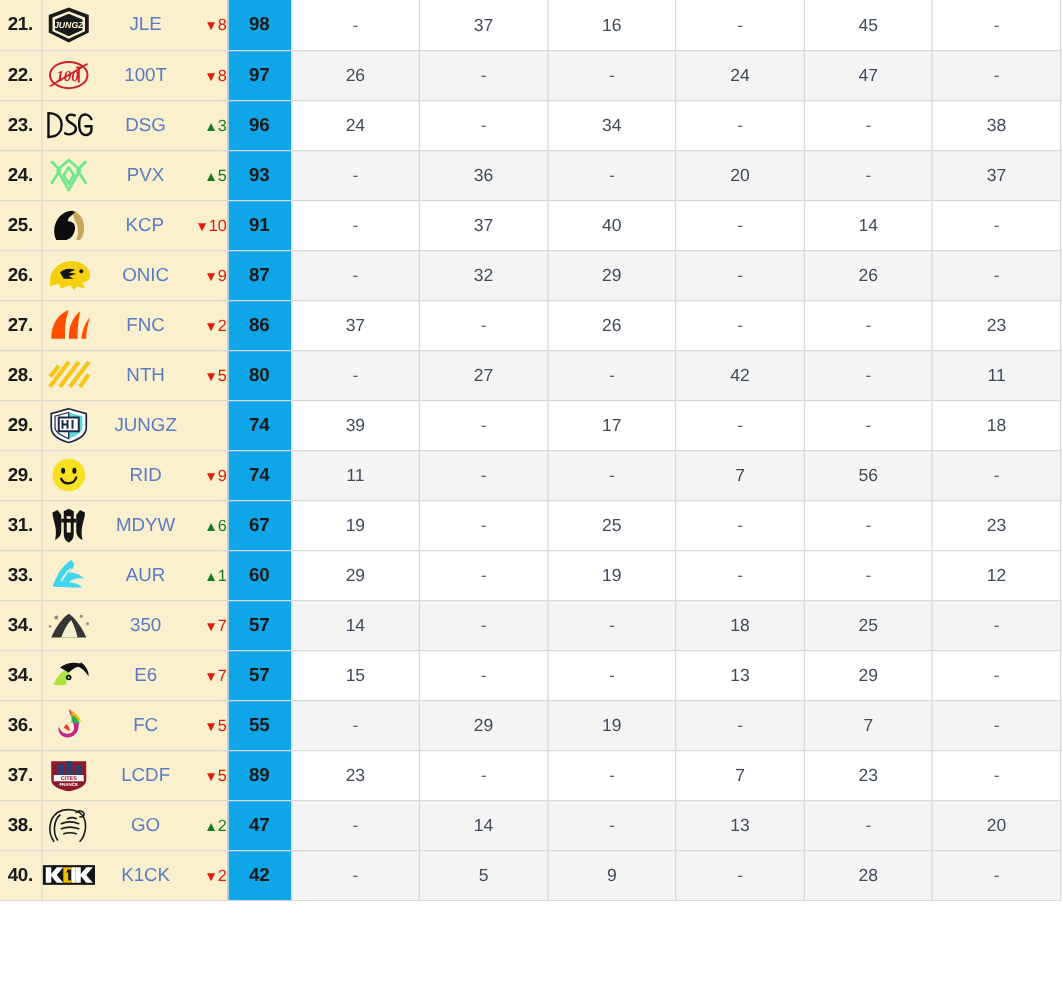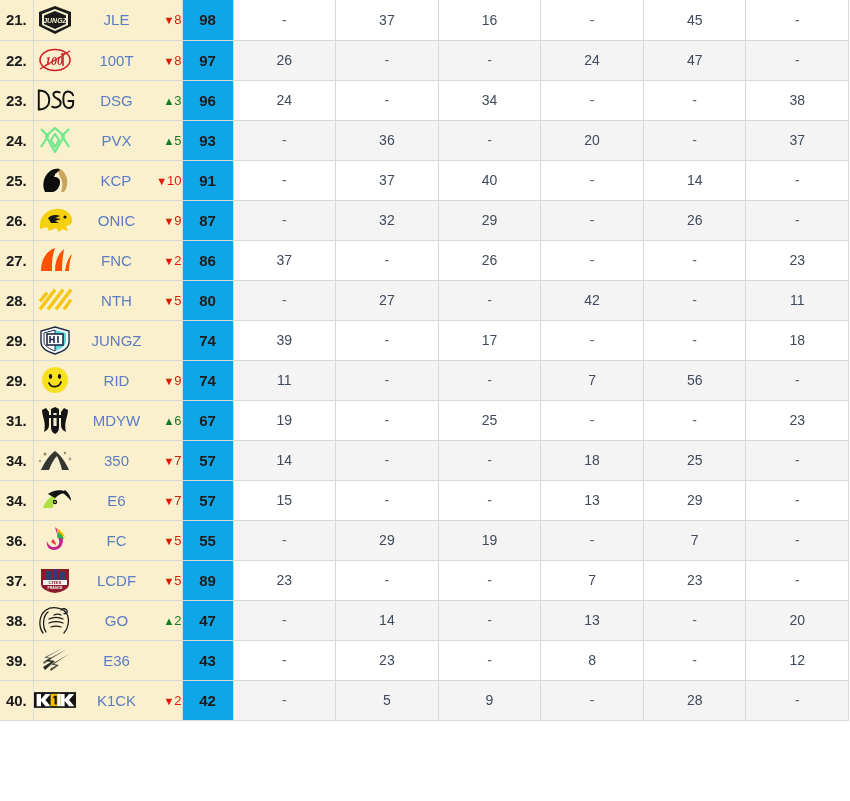--- a/index.html
+++ b/index.html
@@ -376,20 +376,42 @@
           </div>
         </td>
         <td class="score">67</td>
         <td class="datacell">19</td>
         <td class="datacell dash">-</td>
         <td class="datacell">25</td>
         <td class="datacell dash">-</td>
         <td class="datacell dash">-</td>
         <td class="datacell">23</td>
       </tr>
+      <tr class="row-odd">
+        <td class="rank">33.</td>
+        <td class="team">
+          <div class="teamwrap">
+            <span class="logo">
+              <svg width="36" height="30" viewBox="0 0 36 30">
+                <path d="M5 24 C9 14 14 6 20 3 C24 6 22 10 18 13 C22 13 27 14 30 18 C26 17 21 18 18 21 C22 21 26 22 29 25 C22 25 10 25 5 24 Z" fill="#41d6ef"></path>
+                <path d="M12 20 C14 16 17 12 20 10" stroke="#f6efd0" stroke-width="1.3" fill="none"></path>
+              </svg>
+            </span>
+            <span class="tname">AUR</span>
+            <span class="delta up"><span class="arrow">▲</span><span>1</span></span>
+          </div>
+        </td>
+        <td class="score">60</td>
+        <td class="datacell">29</td>
+        <td class="datacell dash">-</td>
+        <td class="datacell">19</td>
+        <td class="datacell dash">-</td>
+        <td class="datacell dash">-</td>
+        <td class="datacell">12</td>
+      </tr>
       <tr class="row-even">
         <td class="rank">34.</td>
         <td class="team">
           <div class="teamwrap">
             <span class="logo">
               <svg width="40" height="30" viewBox="0 0 40 30">
                 <g fill="#2a2a2a">
                   <path d="M6 25 C9 18 14 10 20 6 C26 10 31 18 34 25 Z" opacity="0.95"></path>
                   <path d="M14 25 C16 19 19 14 22 11 C24 15 26 20 27 25 Z" fill="#f6efd0"></path>
                   <circle cx="10" cy="9" r="1.6" opacity="0.5"></circle>
@@ -511,45 +533,20 @@
           </div>
         </td>
         <td class="score">47</td>
         <td class="datacell dash">-</td>
         <td class="datacell">14</td>
         <td class="datacell dash">-</td>
         <td class="datacell">13</td>
         <td class="datacell dash">-</td>
         <td class="datacell">20</td>
       </tr>
-      <tr class="row-odd">
-        <td class="rank">39.</td>
-        <td class="team">
-          <div class="teamwrap">
-            <span class="logo">
-              <svg width="36" height="28" viewBox="0 0 36 28">
-                <g fill="#2c2c2c">
-                  <path d="M30 3 L12 14 L18 15 L8 24 L6 21 L14 16 L8 15 Z"></path>
-                  <path d="M32 8 L17 18 L22 19 L14 25 L13 23 L19 19.5 L14 18.5 Z" opacity="0.85"></path>
-                  <path d="M26 2 L10 11 L15 12 L7 18 L6 16 L12 12.5 L7 11.5 Z" opacity="0.7"></path>
-                </g>
-              </svg>
-            </span>
-            <span class="tname">E36</span>
-            <span class="delta blank"></span>
-          </div>
-        </td>
-        <td class="score">43</td>
-        <td class="datacell dash">-</td>
-        <td class="datacell">23</td>
-        <td class="datacell dash">-</td>
-        <td class="datacell">8</td>
-        <td class="datacell dash">-</td>
-        <td class="datacell">12</td>
-      </tr>
       <tr class="row-even">
         <td class="rank">40.</td>
         <td class="team">
           <div class="teamwrap">
             <span class="logo">
               <svg width="48" height="24" viewBox="0 0 48 24">
                 <rect x="0" y="3" width="48" height="18" fill="#141414"></rect>
                 <g fill="#ffffff">
                   <path d="M3 5 L8 5 L8 11 L13 5 L19 5 L13 12 L19 19 L13 19 L8 13 L8 19 L3 19 Z"></path>
                   <path d="M30 5 L35 5 L35 11 L40 5 L46 5 L40 12 L46 19 L40 19 L35 13 L35 19 L30 19 Z"></path>

